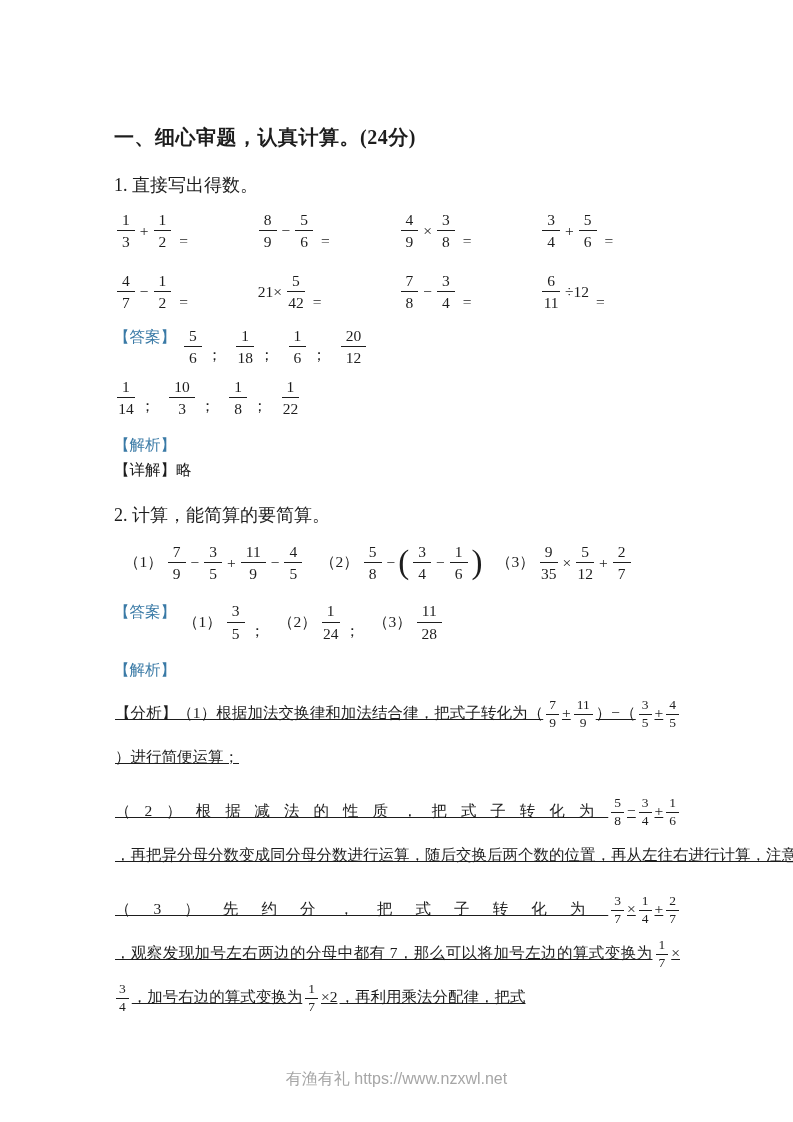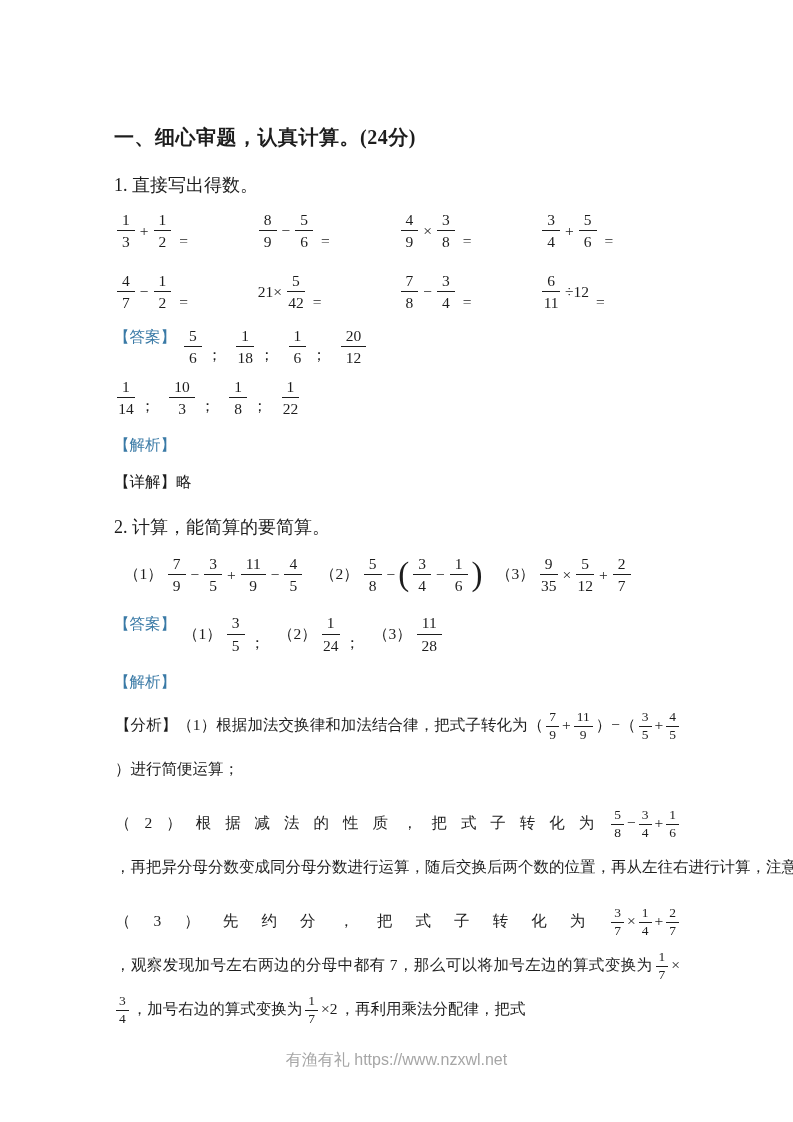--- a/index.html
+++ b/index.html
@@ -27,33 +27,33 @@
   .bp{font-size:33px;font-weight:300;line-height:1;margin:0 1px;}
 
   .q1-grid{display:grid;grid-template-columns:repeat(4,1fr);margin-top:14px;row-gap:22px;}
 
   .answer-line{display:flex;align-items:flex-start;font-size:15.5px;}
   .blue{color:#3a7aa6;}
   .ans-label{margin-right:5px;white-space:pre;}
   .q1-ans{margin-top:16px;}
   .line2{margin-top:12px;}
   .jiexi{margin-top:18px;font-size:15.5px;}
-  .xiangjie{margin-top:16px;font-size:15.5px;}
+  .xiangjie{margin-top:4px;font-size:15.5px;}
 
   .q2-grid{display:grid;grid-template-columns:196px 176px auto;margin-top:16px;padding-left:8px;}
   .q2-ans{margin-top:20px;}
 
   .para{margin-top:10px;font-size:15.5px;line-height:44px;text-align:justify;}
   .para .frac{font-size:13.5px;margin:0 2px;}
   .para .fn{padding:0 3px 1px;border-bottom-width:1.2px;}
   .para .fd{padding-top:1px;}
-  .para .mtxt{margin:8px 1px;}
+  .para .mtxt{margin:8px 1px;text-decoration:underline;}
 
   .footer{
-    position:absolute;bottom:51px;left:0;width:100%;text-align:center;
+    position:absolute;bottom:32px;left:0;width:100%;text-align:center;
     color:#a6a6a6;font-size:16px;
     font-family:"Liberation Sans","DejaVu Sans",sans-serif;
     text-decoration:none;
   }
 </style>
 </head>
 <body>
 
 <div class="page">
 

